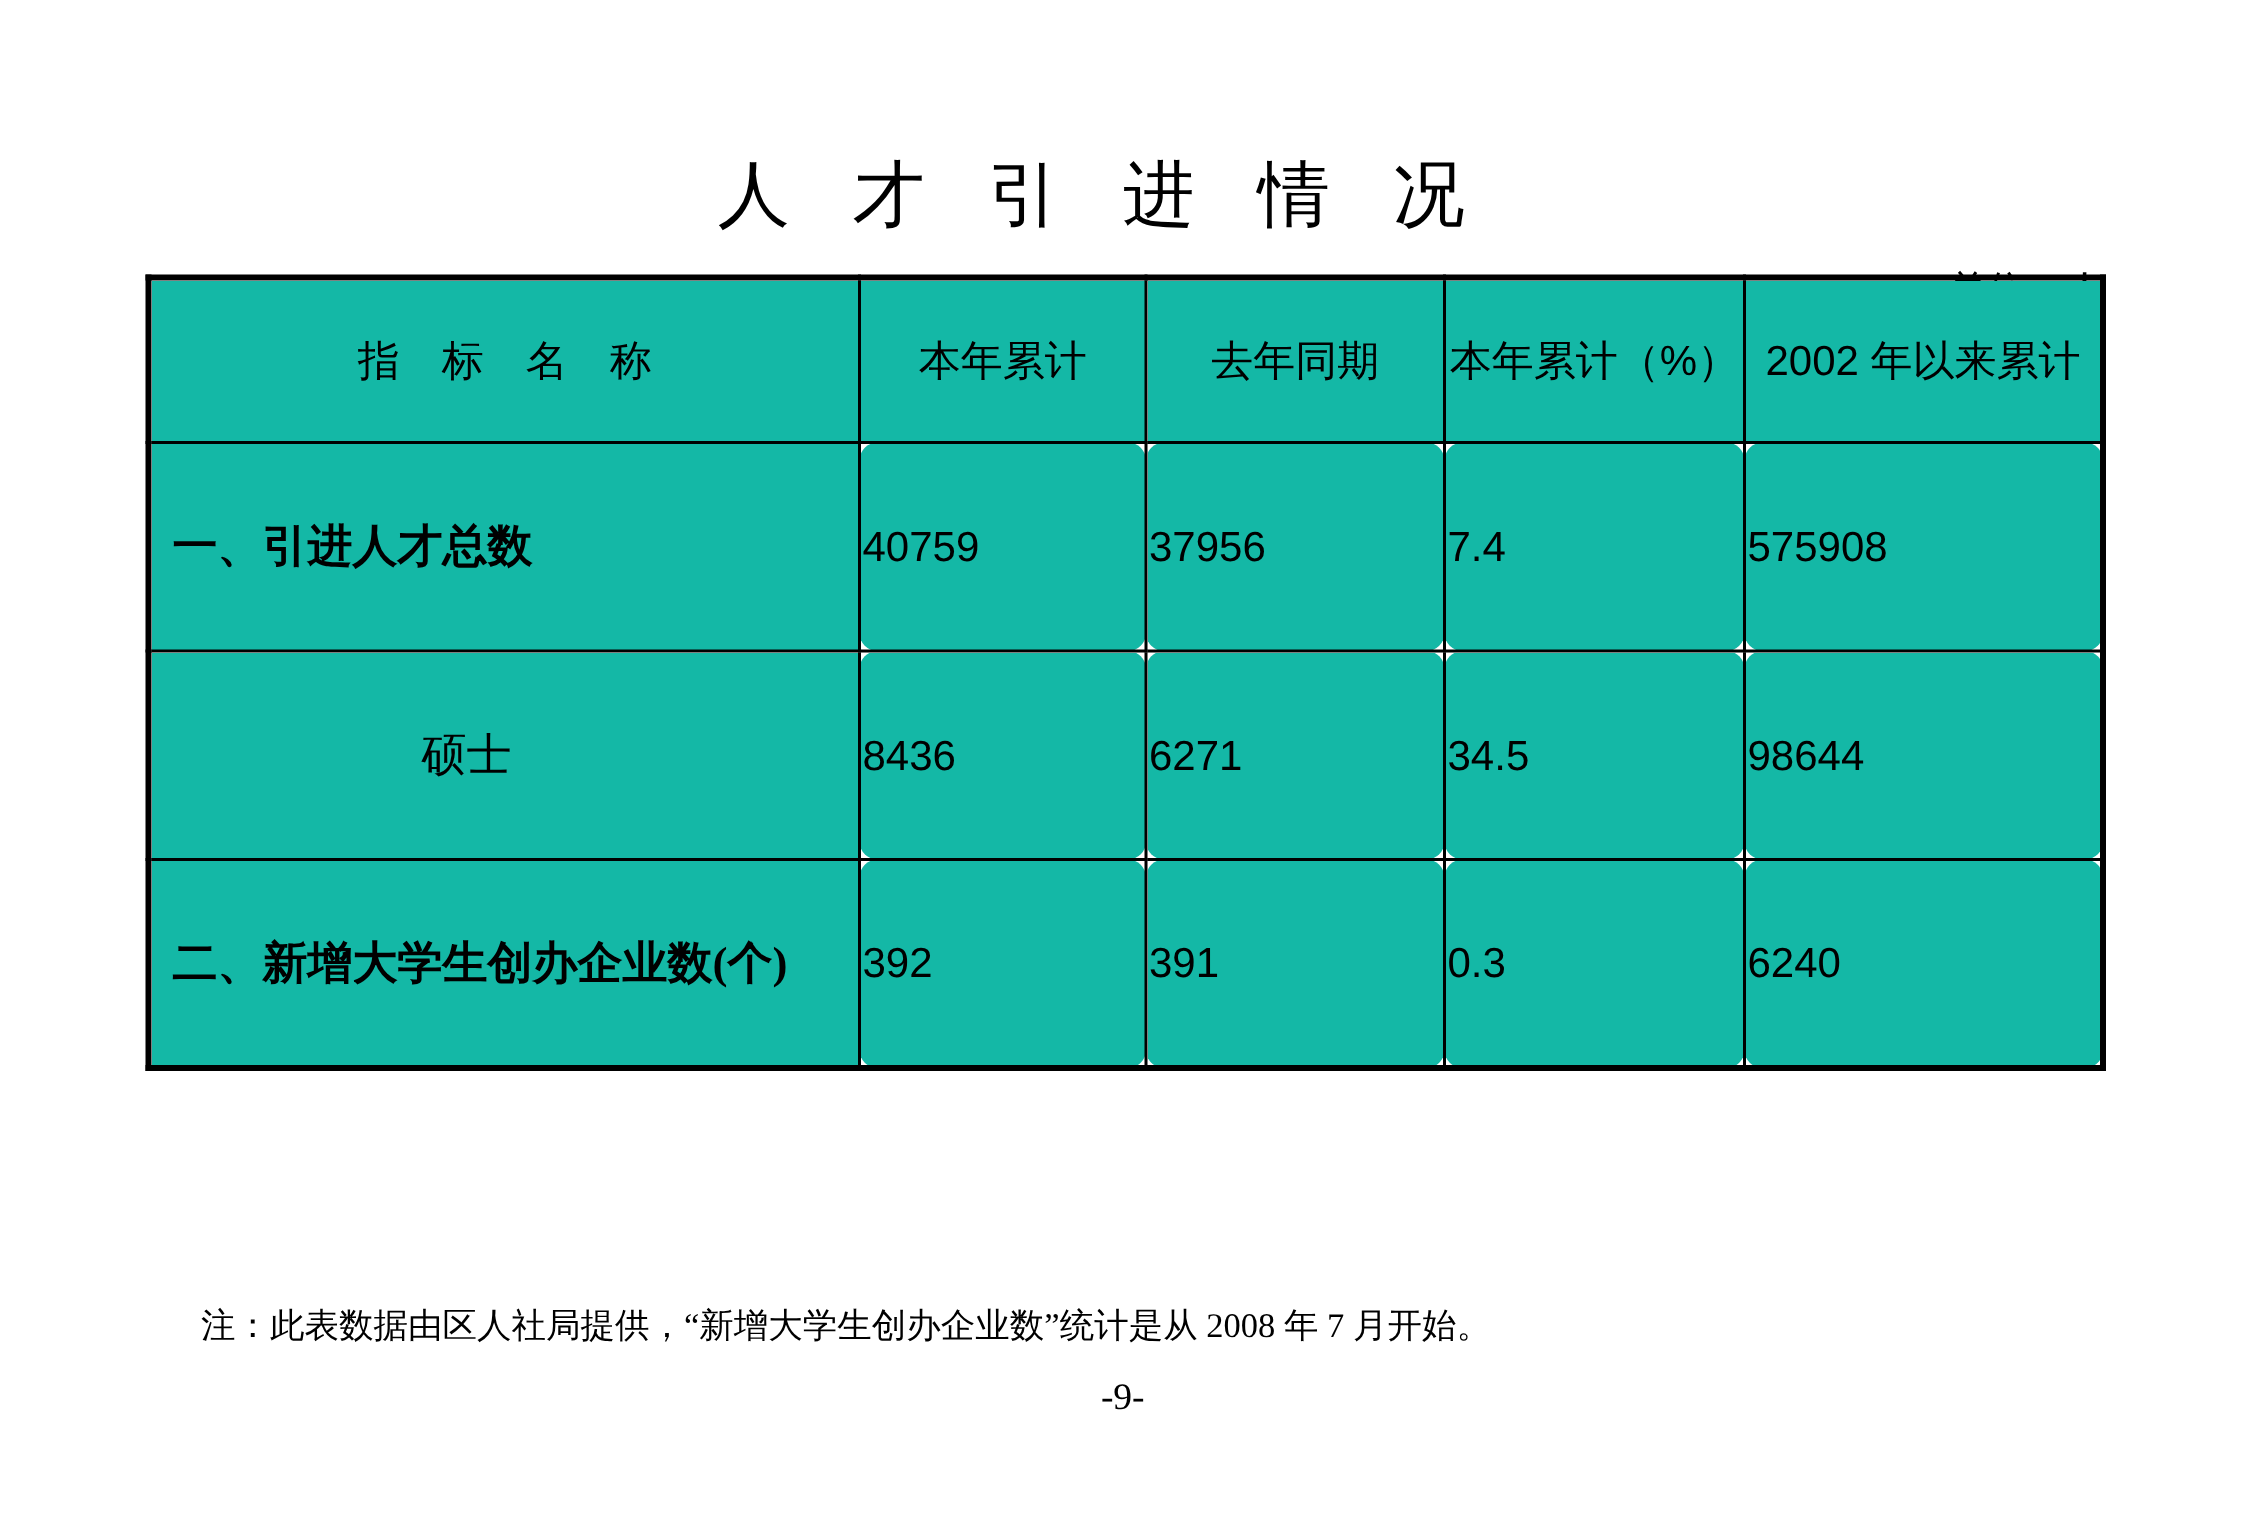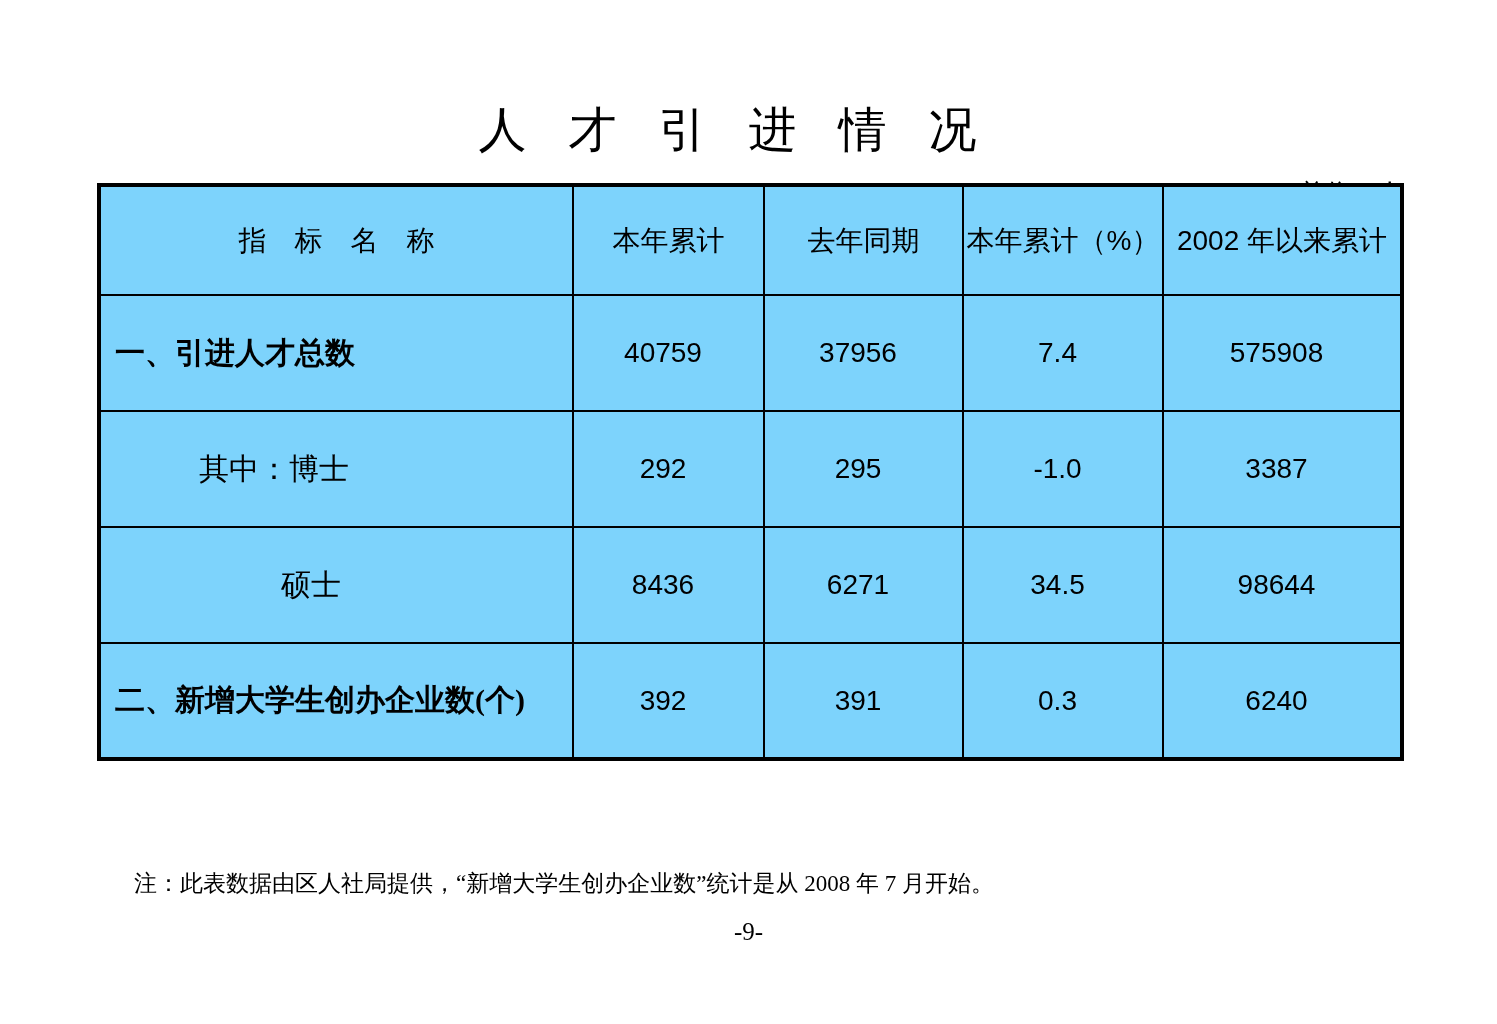--- a/index.html
+++ b/index.html
@@ -49,39 +49,40 @@
     table.data-table {
       border-collapse: collapse;
       table-layout: fixed;
       width: 1303px;
       border: 4px solid #000;
     }
     table.data-table th,
     table.data-table td {
       border: 2px solid #000;
       overflow: hidden;
-      background: #7dd3fc;
+      background: #14b8a6;
     }
     tr.header-row { height: 110px; }
-    tr.data-row   { height: 116px; }
+    tr.data-row   { height: 139px; }
 
     th.header-cell {
       font-family: "Liberation Sans", sans-serif;
       font-weight: 400;
       font-size: 28px;
       text-align: center;
       vertical-align: middle;
       white-space: nowrap;
     }
     td.num-cell {
       font-family: "Liberation Sans", sans-serif;
       font-size: 28px;
-      text-align: center;
+      text-align: left;
       padding-right: 12px;
       vertical-align: middle;
+      border-radius: 12px;
     }
     td.label-cell {
       font-family: "Liberation Serif", serif;
       font-size: 30px;
       vertical-align: middle;
       white-space: nowrap;
     }
     .bold { font-weight: 700; }
     .indent-0 { padding-left: 14px; }
     .indent-1 { padding-left: 98px; }
@@ -136,27 +137,20 @@
     </thead>
     <tbody>
       <tr class="data-row">
         <td class="label-cell bold indent-0">一、引进人才总数</td>
         <td class="num-cell">40759</td>
         <td class="num-cell">37956</td>
         <td class="num-cell">7.4</td>
         <td class="num-cell">575908</td>
       </tr>
       <tr class="data-row">
-        <td class="label-cell indent-1">其中：博士</td>
-        <td class="num-cell">292</td>
-        <td class="num-cell">295</td>
-        <td class="num-cell">-1.0</td>
-        <td class="num-cell">3387</td>
-      </tr>
-      <tr class="data-row">
         <td class="label-cell indent-2">硕士</td>
         <td class="num-cell">8436</td>
         <td class="num-cell">6271</td>
         <td class="num-cell">34.5</td>
         <td class="num-cell">98644</td>
       </tr>
       <tr class="data-row">
         <td class="label-cell bold indent-0">二、新增大学生创办企业数(个)</td>
         <td class="num-cell">392</td>
         <td class="num-cell">391</td>

